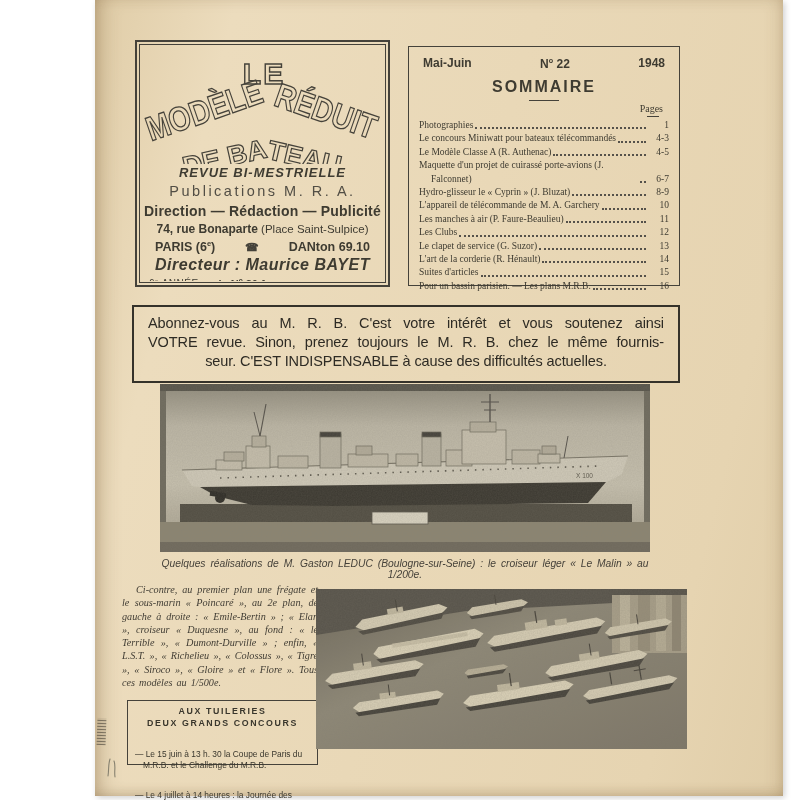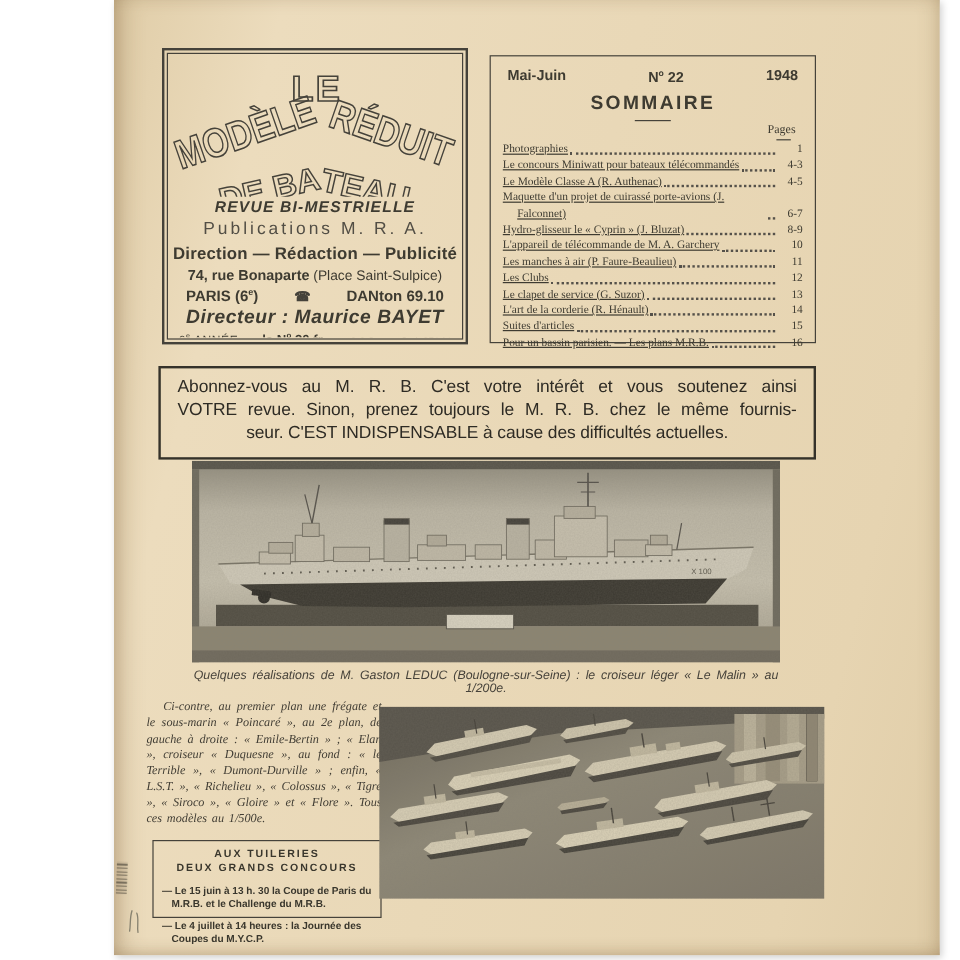--- a/index.html
+++ b/index.html
@@ -41,21 +41,21 @@
   
   .som-box { position:absolute; left:313px; top:46px; width:272px; height:240px;
     border:1.5px solid #45423a; padding:9px 10px 0; color:#3e3b31; }
   .som-head { display:flex; justify-content:space-between; font-weight:bold; font-size:12px; padding:0 4px; }
   .som-title { text-align:center; font-weight:bold; font-size:16px; letter-spacing:2px; margin-top:7px; }
   .som-rule { width:30px; border-top:1.5px solid #45423a; margin:4px auto 2px; }
   .som-pages { text-align:right; font-family:"Liberation Serif", serif; font-size:10px; padding-right:6px; margin-top:2px; }
   .som-pages-dash { width:12px; border-top:1px solid #45423a; margin:2px 10px 2px auto; }
   .toc { font-family:"Liberation Serif", serif; font-size:9.5px; line-height:13.4px; }
   .toc-row { display:flex; align-items:flex-end; }
-  .toc-title { padding-left:12px; text-indent:-12px;text-decoration:underline; }
+  .toc-title { padding-left:12px; text-indent:-12px; }
   .leader { flex:1; min-width:6px; border-bottom:2px dotted #55514a; margin:0 3px 3px 2px; }
   .toc-pg { width:20px; text-align:right; flex:none; }
 
   
   .banner { position:absolute; left:37px; top:305px; width:548px; height:78px;
     border:2px solid #35322a; padding:7px 14px 0; color:#2e2b24; font-weight:normal;
     font-size:14.5px; line-height:19px; letter-spacing:-.1px; }
   .banner .just { text-align:justify; text-align-last:justify; }
   .banner .ctr { text-align:center; }
 
@@ -68,21 +68,21 @@
 
   
   .col-text { position:absolute; left:27px; top:583px; width:196px;
     font-family:"Liberation Serif", serif; font-style:italic; font-size:10.2px;
     line-height:1.3; color:#413d34; text-align:justify; word-spacing:1.5px; }
   .col-text .ind { display:inline-block; width:14px; }
 
   .tuil-box { position:absolute; left:32px; top:700px; width:191px; height:65px;
     border:1.5px solid #45423a; padding:5px 7px 0; color:#3a372d; }
   .tuil-t { text-align:center; font-weight:bold; font-size:8.8px; letter-spacing:1.6px; line-height:1.35; }
-  .tuil-i { font-size:8.4px; font-weight:bold; line-height:1.3; margin-top:7px;
+  .tuil-i { font-size:8.4px; font-weight:normal; line-height:1.3; margin-top:19px;
     padding-left:8px; text-indent:-8px; }
 
   
   .spine-stamp { position:absolute; left:2px; top:718px; width:9px; height:27px;
     background:repeating-linear-gradient(0deg, rgba(45,42,34,.55) 0 1px, rgba(45,42,34,.08) 1px 3px);
     filter:blur(.4px); transform:rotate(2deg); }
   .pencil-mark { position:absolute; left:10px; top:757px; }
 </style>
 </head>
 <body>

